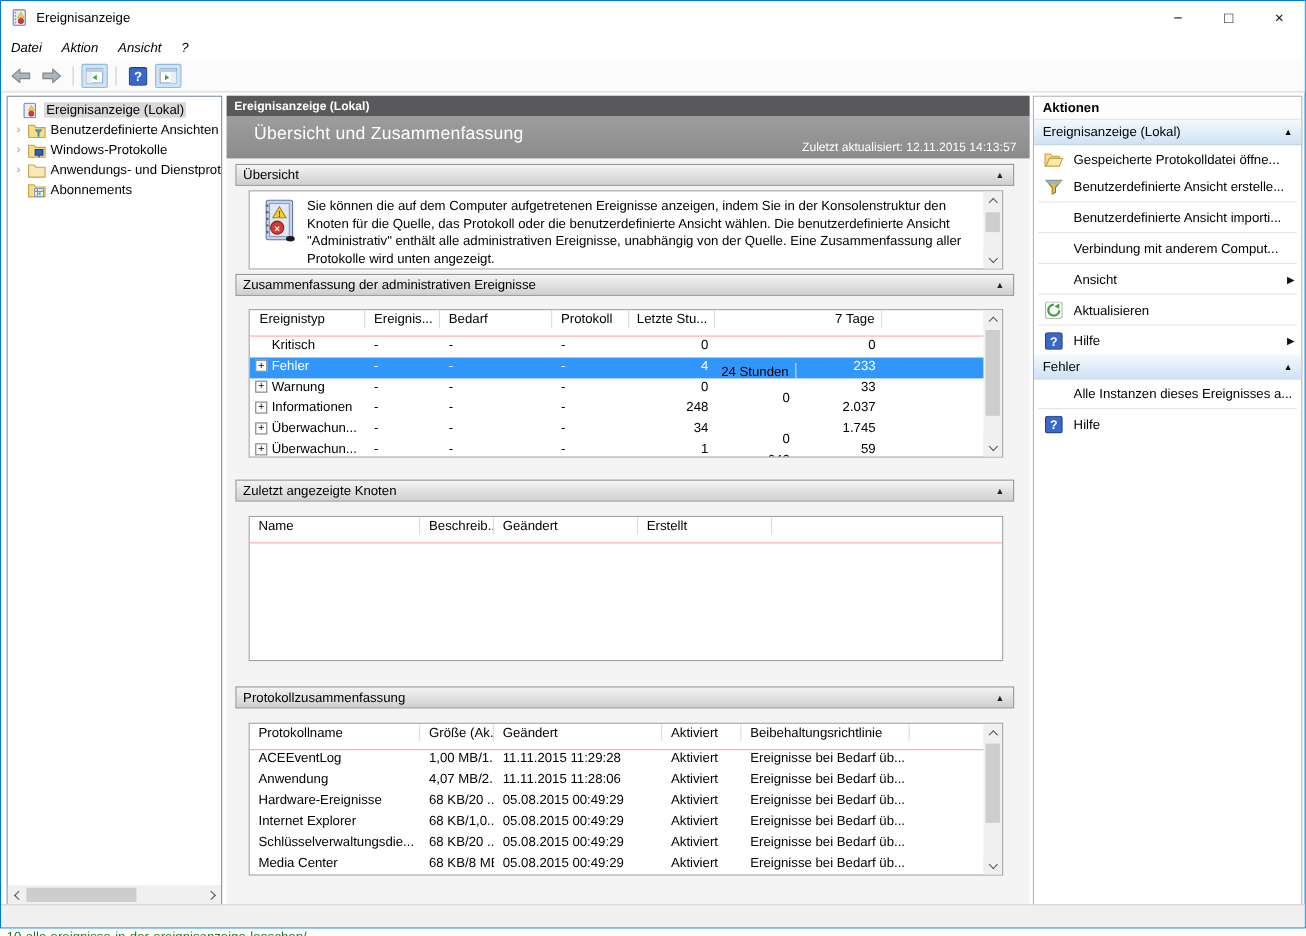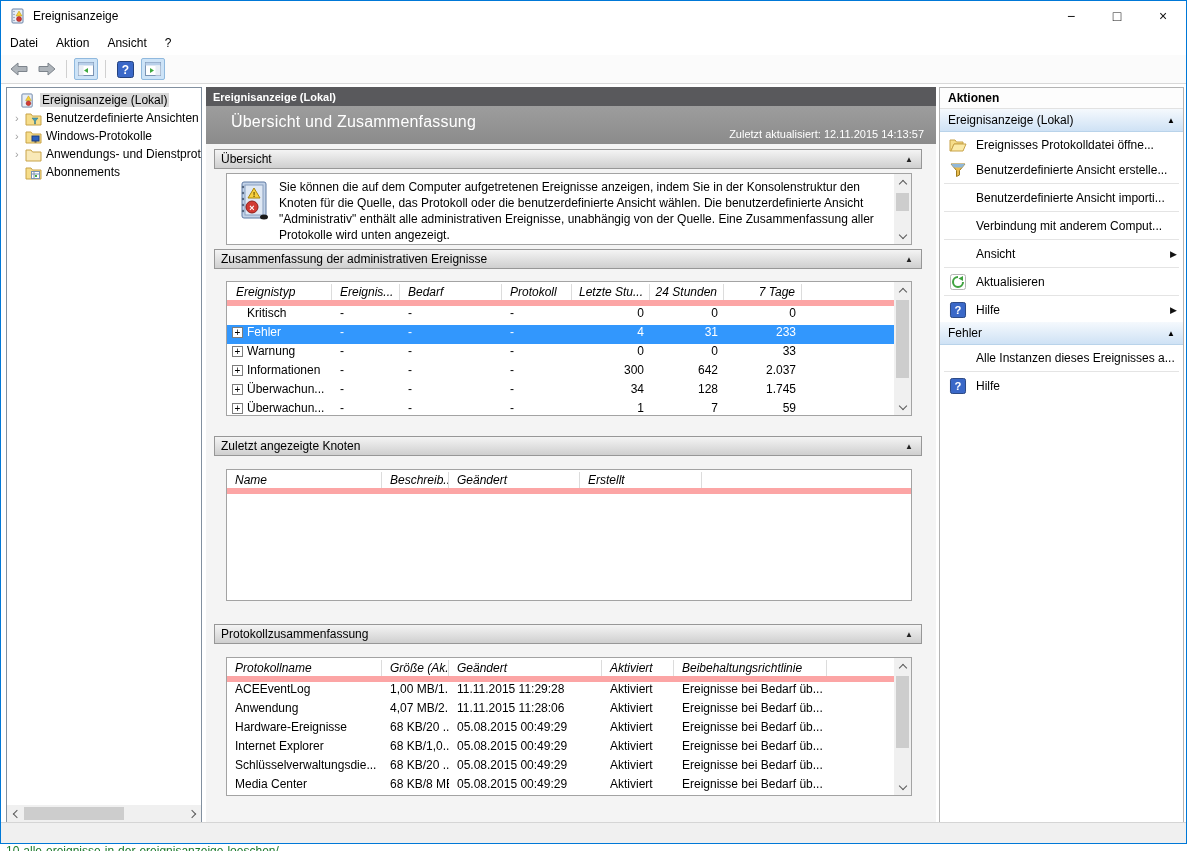--- a/index.html
+++ b/index.html
@@ -11,21 +11,21 @@
          border:1px solid #0078d7; background:#fff; }
   #titlebar { position:absolute; left:0; top:0; width:100%; height:30px; background:#fff;
               display:flex; align-items:center; }
   #titlebar .appicon { margin-left:9px; width:16px; height:16px; }
   #titlebar .title { margin-left:7px; font-size:12px; }
   .caption-btns { position:absolute; right:0; top:0; height:30px; display:flex; }
   .caption-btns div { width:46px; height:30px; display:flex; align-items:center; justify-content:center;
                       font-size:14px; color:#111; font-weight:300; cursor:default; }
   
   #menubar { position:absolute; left:0; top:30px; width:100%; height:24px; background:#fff;
-             display:flex; align-items:center; }
+             display:flex; align-items:center;font-style:italic; }
   #menubar span { padding:3px 9px; }
   
   #toolbar { position:absolute; left:0; top:54px; width:100%; height:29px; background:#fbfbfb;
              border-bottom:1px solid #d9d9d9; display:flex; align-items:center; gap:4px; padding-left:6px; }
   .tbtn { width:24px; height:22px; display:flex; align-items:center; justify-content:center; }
   .tbtn.toggled { background:#cde3f7; border:1px solid #90b9de; border-radius:2px; }
   .tsep { width:1px; height:18px; background:#d0d0d0; margin:0 3px; }
 
   
   #tree-panel { position:absolute; left:5px; top:86px; width:196px; height:736px;
@@ -65,37 +65,37 @@
   
   #overview-box { top:86px; height:72px; }
   #overview-box .ovicon { position:absolute; left:8px; top:6px; }
   #overview-box .ovtext { position:absolute; left:52px; top:5px; right:22px; line-height:16px; }
   .vscroll { position:absolute; right:0; top:0; bottom:0; width:17px; background:#f0f0f0; }
   .vscroll .sb-btn { position:absolute; left:0; }
   .vscroll .sb-btn.top { top:0; } .vscroll .sb-btn.bot { bottom:0; }
   .vscroll .vthumb { position:absolute; left:2px; width:13px; background:#cdcdcd; }
 
   
-  .thead { display:flex; height:24px; align-items:flex-end; border-bottom:6px solid #fca5a5;font-style:italic; }
+  .thead { display:flex; height:24px; align-items:flex-start; border-bottom:1px solid #fca5a5; }
   .thead .hc { height:16px; line-height:16px; padding-left:8px; border-right:1px solid #dcdcdc;
                overflow:hidden; white-space:nowrap; flex:0 0 auto; }
   .thead .hc.num { text-align:right; padding-right:6px; padding-left:2px; }
   .trow { display:flex; height:19px; align-items:flex-start; white-space:nowrap; }
   .trow .tc { padding-left:8px; overflow:hidden; flex:0 0 auto; }
   .trow .tc.num { text-align:right; padding-right:6px; padding-left:2px; }
   .trow.selected { background:#3297fd; color:#fff; }
   .expbox { display:inline-flex; width:11px; height:11px; border:1px solid #7d7d7d; background:#fff;
             color:#000; font-size:10px; line-height:9px; align-items:center; justify-content:center;
             margin:0 4px 0 5px; flex:0 0 auto; }
   .expspace { width:20px; flex:0 0 auto; }
 
   
   #admin-box { top:194px; height:135px; }
   .a1{width:105px;} .a2{width:68px;} .a3{width:102px;} .a4{width:70px;}
-  .a5{width:78px;} .a6{width:74px;} .a7{width:78px;}
+  .a5{width:78px;} .a6{width:74px;margin-top:48px;} .a7{width:78px;}
   #admin-box .thead .a1 { display:flex; align-items:center; padding-left:9px; }
   #admin-box .trow .a1 { display:flex; align-items:center; padding-left:0; }
 
   
   #recent-box { top:382px; height:132px; }
   .r1{width:155px;} .r2{width:67px;} .r3{width:131px;} .r4{width:122px;}
 
   
   #log-box { top:570px; height:139px; }
   .l1{width:155px;} .l2{width:67px;} .l3{width:153px;} .l4{width:72px;} .l5{width:153px;}
@@ -336,21 +336,21 @@
         <div class="tc a7 num">33</div>
       </div>
       <div class="trow">
         <div class="tc a1">
             <span class="expbox">+</span>
             <span>Informationen</span>
           </div>
         <div class="tc a2">-</div>
         <div class="tc a3">-</div>
         <div class="tc a4">-</div>
-        <div class="tc a5 num">300</div>
+        <div class="tc a5 num">248</div>
         <div class="tc a6 num">642</div>
         <div class="tc a7 num">2.037</div>
       </div>
       <div class="trow">
         <div class="tc a1">
             <span class="expbox">+</span>
             <span>Überwachun...</span>
           </div>
         <div class="tc a2">-</div>
         <div class="tc a3">-</div>
@@ -466,21 +466,21 @@
 
     <div class="agrp-hdr">
       <span class="glbl">Ereignisanzeige (Lokal)</span>
       <span class="coll">▲</span>
     </div>
     <div class="aitem">
       <svg class="aicon" width="18" height="14" viewBox="0 0 18 14">
         <path d="M1 2 h5 l1.5 2 H14 v2 H5 L2 13 H1 z" fill="#f6dd8a" stroke="#c8a349"></path>
         <path d="M5 6 h12 l-3 7 H2 z" fill="#fbeaa8" stroke="#c8a349"></path>
       </svg>
-      <span class="albl">Ereignisses Protokolldatei öffne...</span>
+      <span class="albl">Gespeicherte Protokolldatei öffne...</span>
     </div>
     <div class="aitem">
       <svg class="aicon" width="16" height="14" viewBox="0 0 16 14">
         <polygon points="1,1 15,1 9.5,7.5 9.5,12 6.5,13.5 6.5,7.5" fill="#e9bb4e" stroke="#9a7a20"></polygon>
         <polygon points="1,1 15,1 12,4.5 4,4.5" fill="#8fb7d9"></polygon>
       </svg>
       <span class="albl">Benutzerdefinierte Ansicht erstelle...</span>
     </div>
     <div class="asep"></div>
     <div class="aitem">

